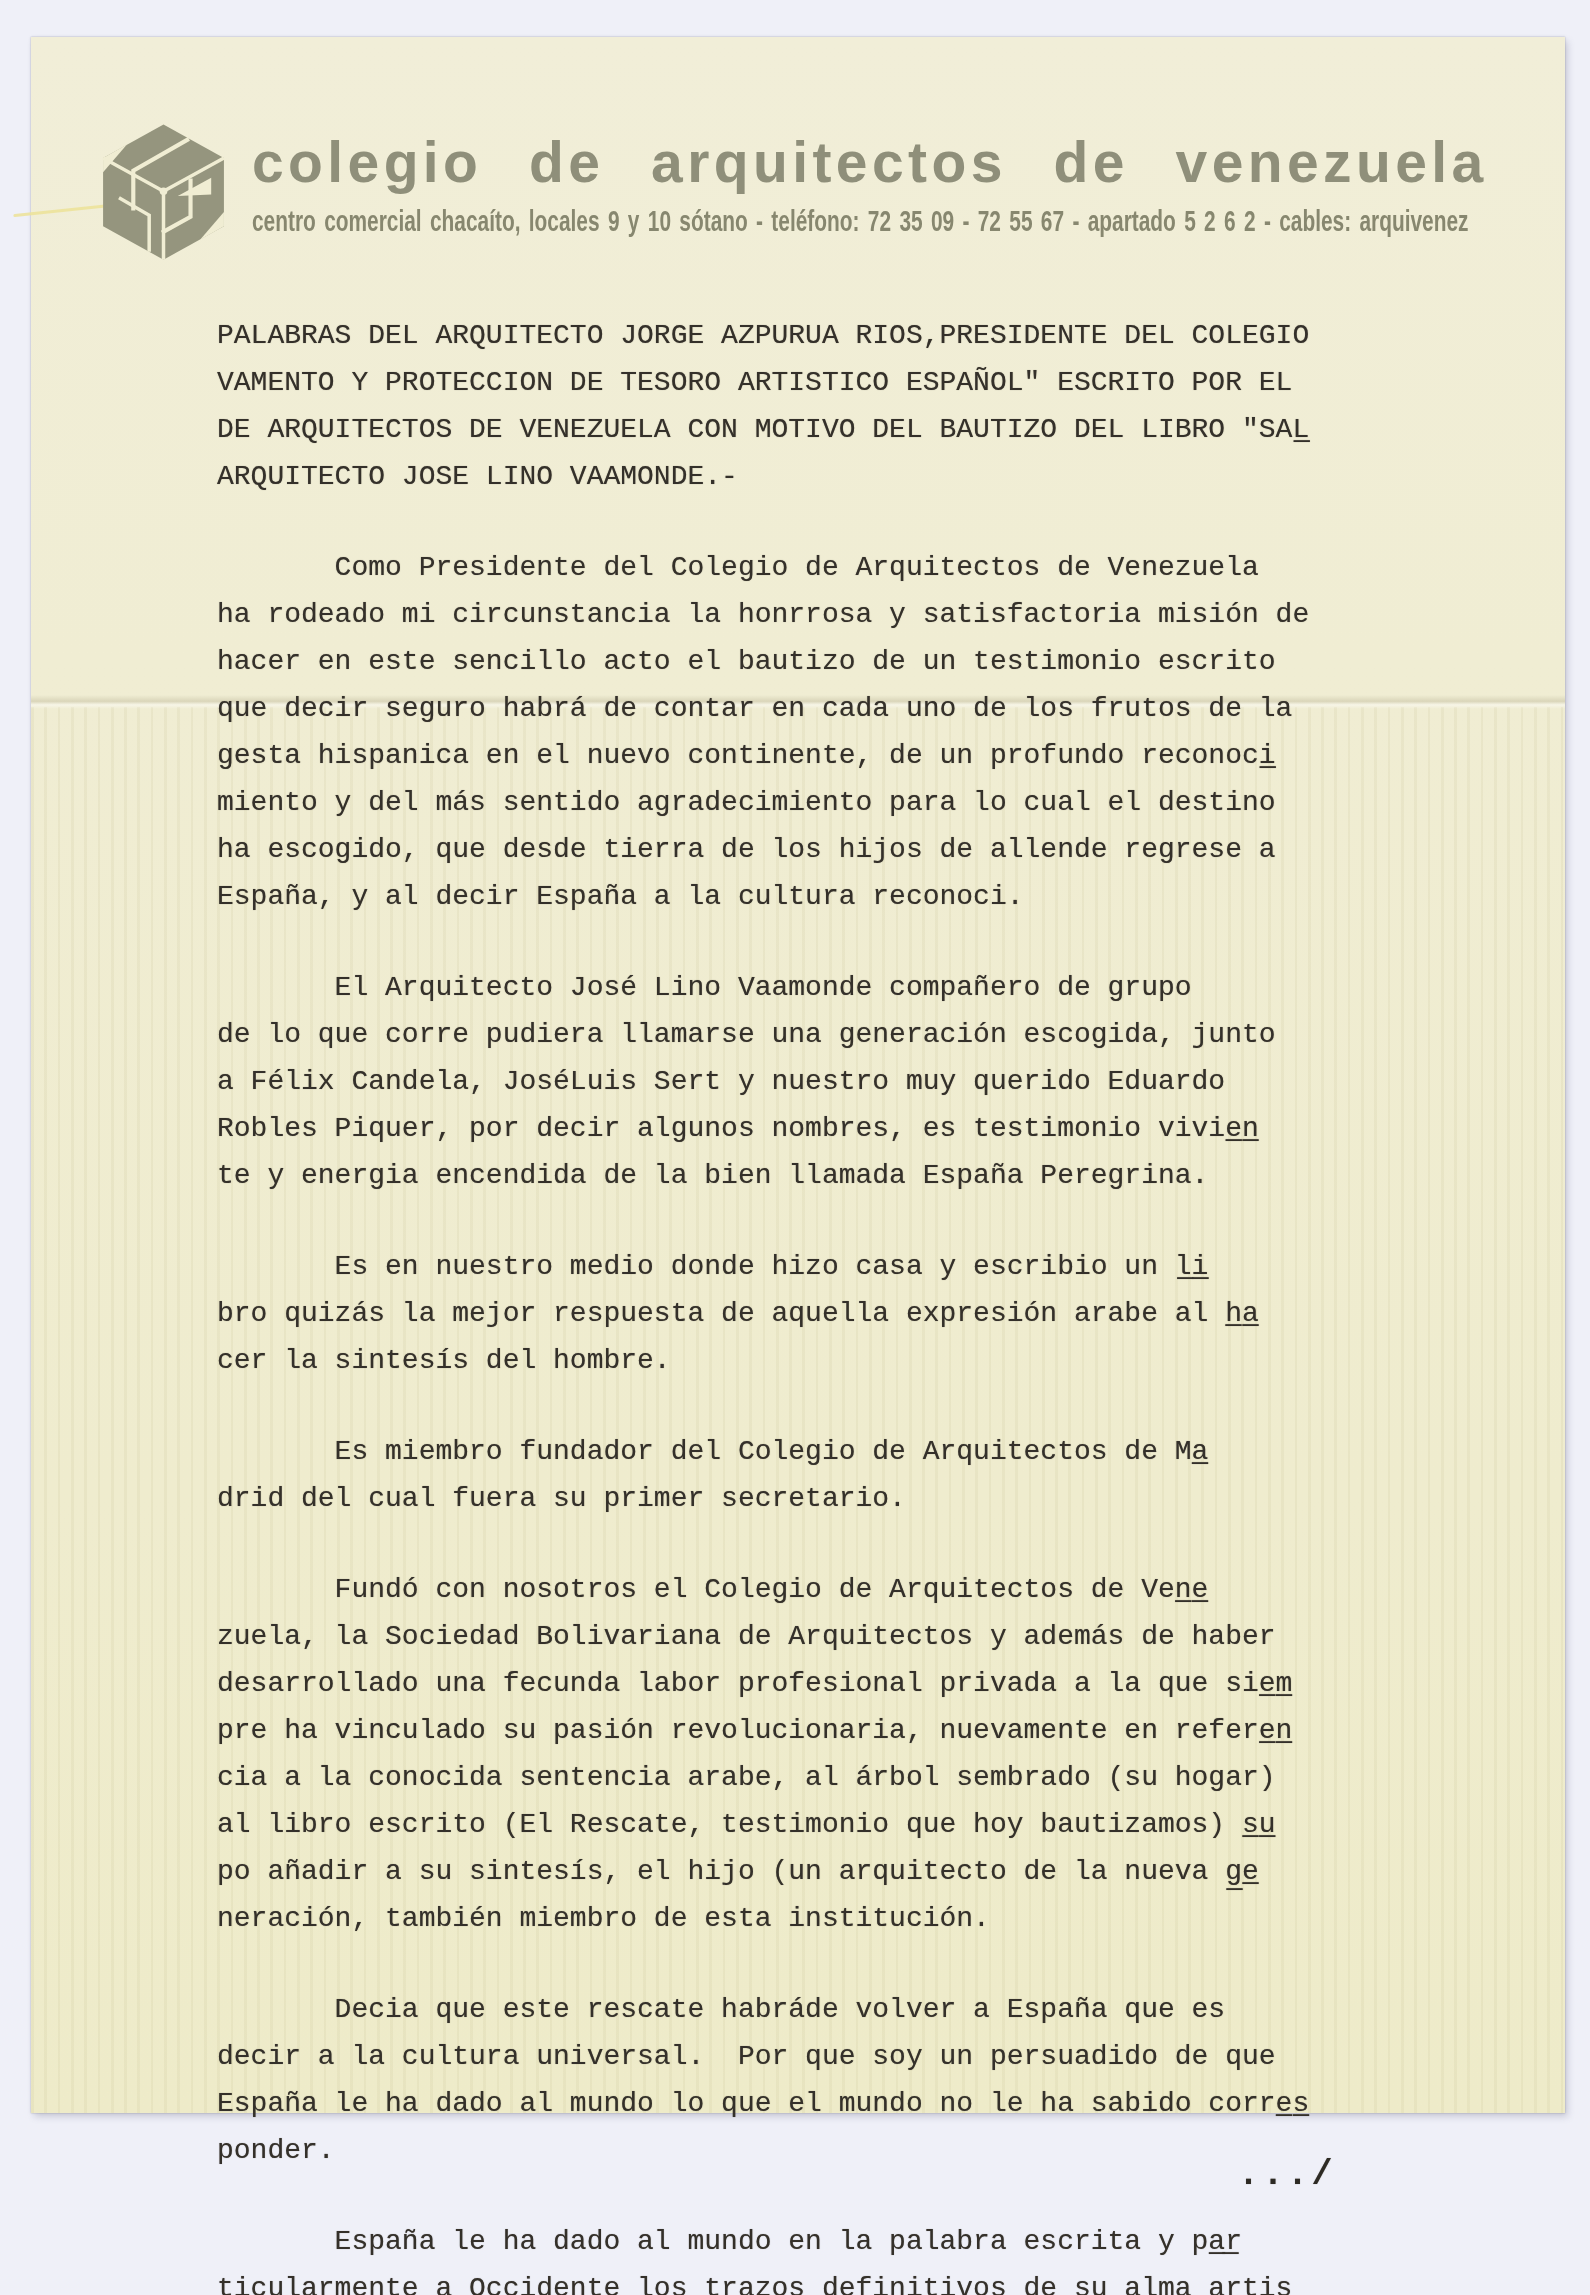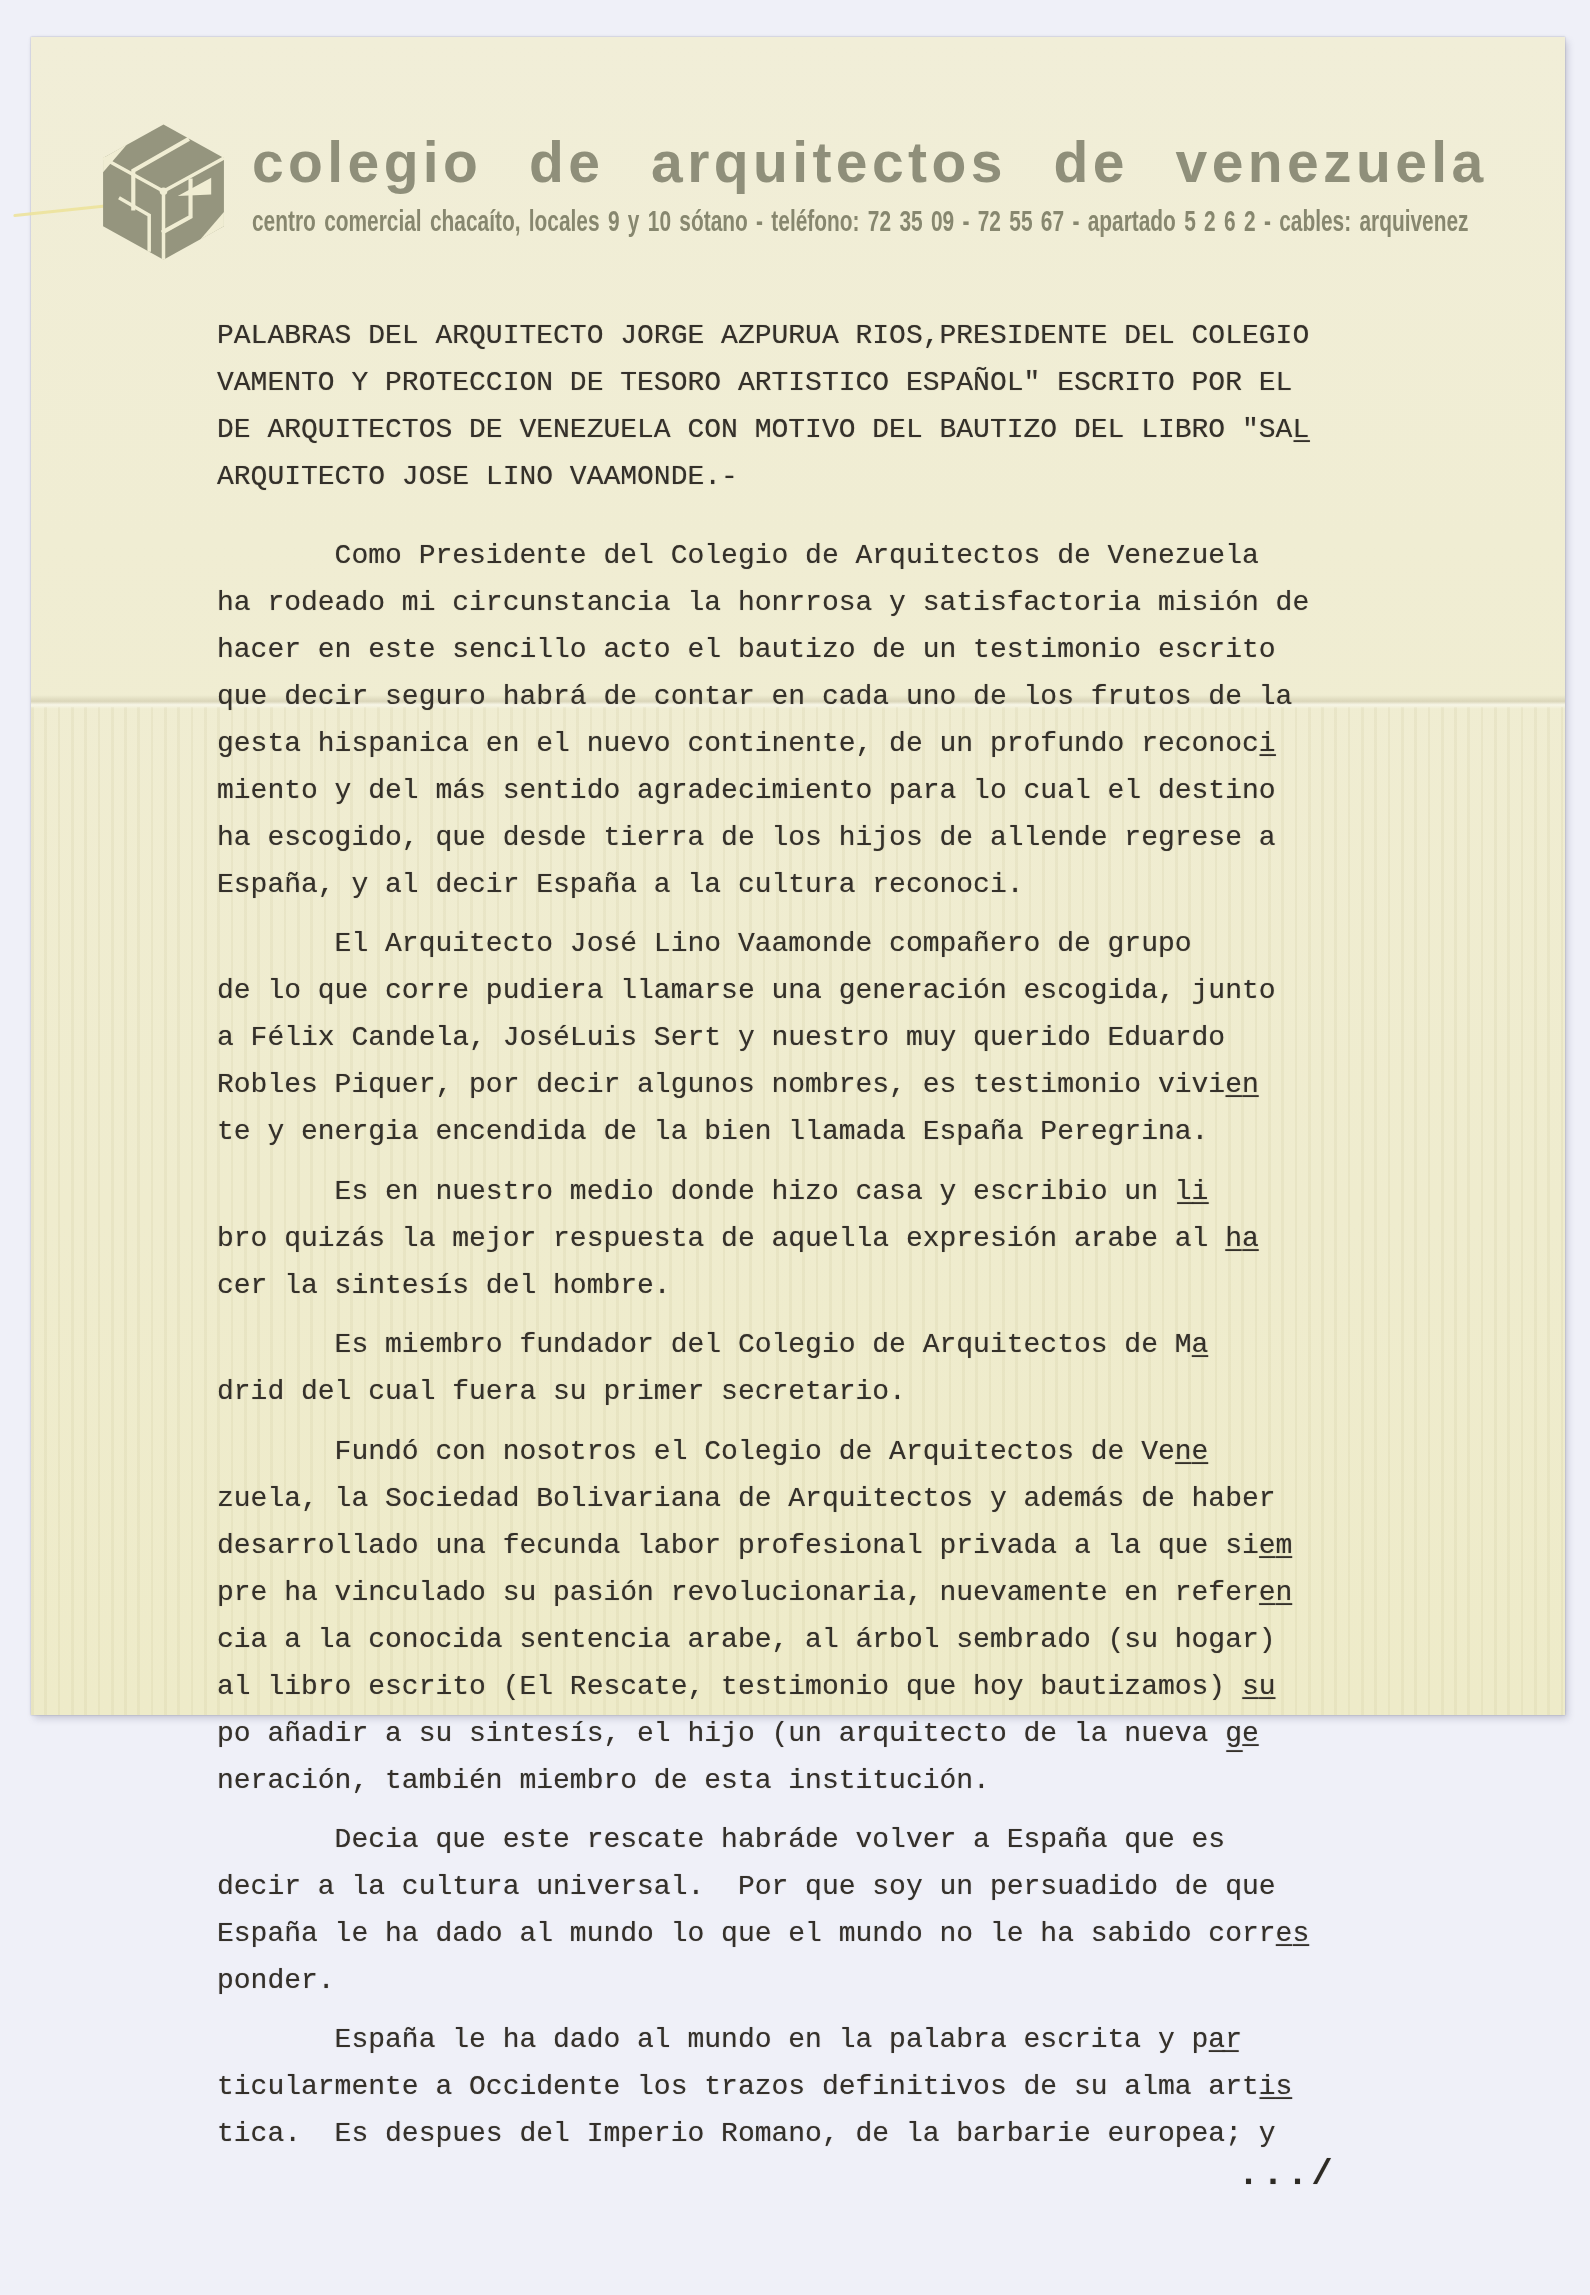--- a/index.html
+++ b/index.html
@@ -5,21 +5,21 @@
   html,body{margin:0;padding:0;}
   #canvas{
     position:relative;
     width:1590px;height:2295px;
     background:#eff0f8;
     overflow:hidden;
     font-family:"Liberation Sans", sans-serif;
   }
   #paper{
     position:absolute;left:31px;top:37px;
-    width:1534px;height:1678px;
+    width:1534px;height:2076px;
     background:linear-gradient(180deg,#f1eed8 0%,#f0edd3 30%,#efecce 70%,#eeebc9 100%);
     box-shadow:0 0 1.8px rgba(110,110,135,.55), 2.7px 3.5px 7px rgba(110,110,135,.30);
   }
   
   #texture{
     position:absolute;left:0;right:0;top:670px;bottom:0;
     background:
       repeating-linear-gradient(90deg, rgba(190,183,135,.14) 0 2.7px, rgba(255,255,255,0) 2.7px 13.3px);
     pointer-events:none;
   }
@@ -57,21 +57,21 @@
   
   #typed{
     position:absolute;left:186px;top:275px;width:1317px;
     font-family:"Liberation Mono","DejaVu Sans Mono",monospace;
     font-size:28px;line-height:47px;
     color:#34302a;
     text-shadow:0 0 0.9px rgba(46,40,30,.5);
   }
   .typed-line{white-space:pre;}
   #typed-heading{margin-bottom:32px;}
-  .typed-paragraph{margin-bottom:12.4px;}
+  .typed-paragraph{margin-bottom:12.4px;margin-top:44px;}
   #footer{
     position:absolute;left:1207px;top:2118px;
     font-family:"Liberation Mono","DejaVu Sans Mono",monospace;
     font-size:35px;font-weight:700;
     color:#2d2a24;
     text-shadow:0 0 0.9px rgba(46,40,30,.5);
     letter-spacing:3.5px;
   }
 </style>
 </head>

